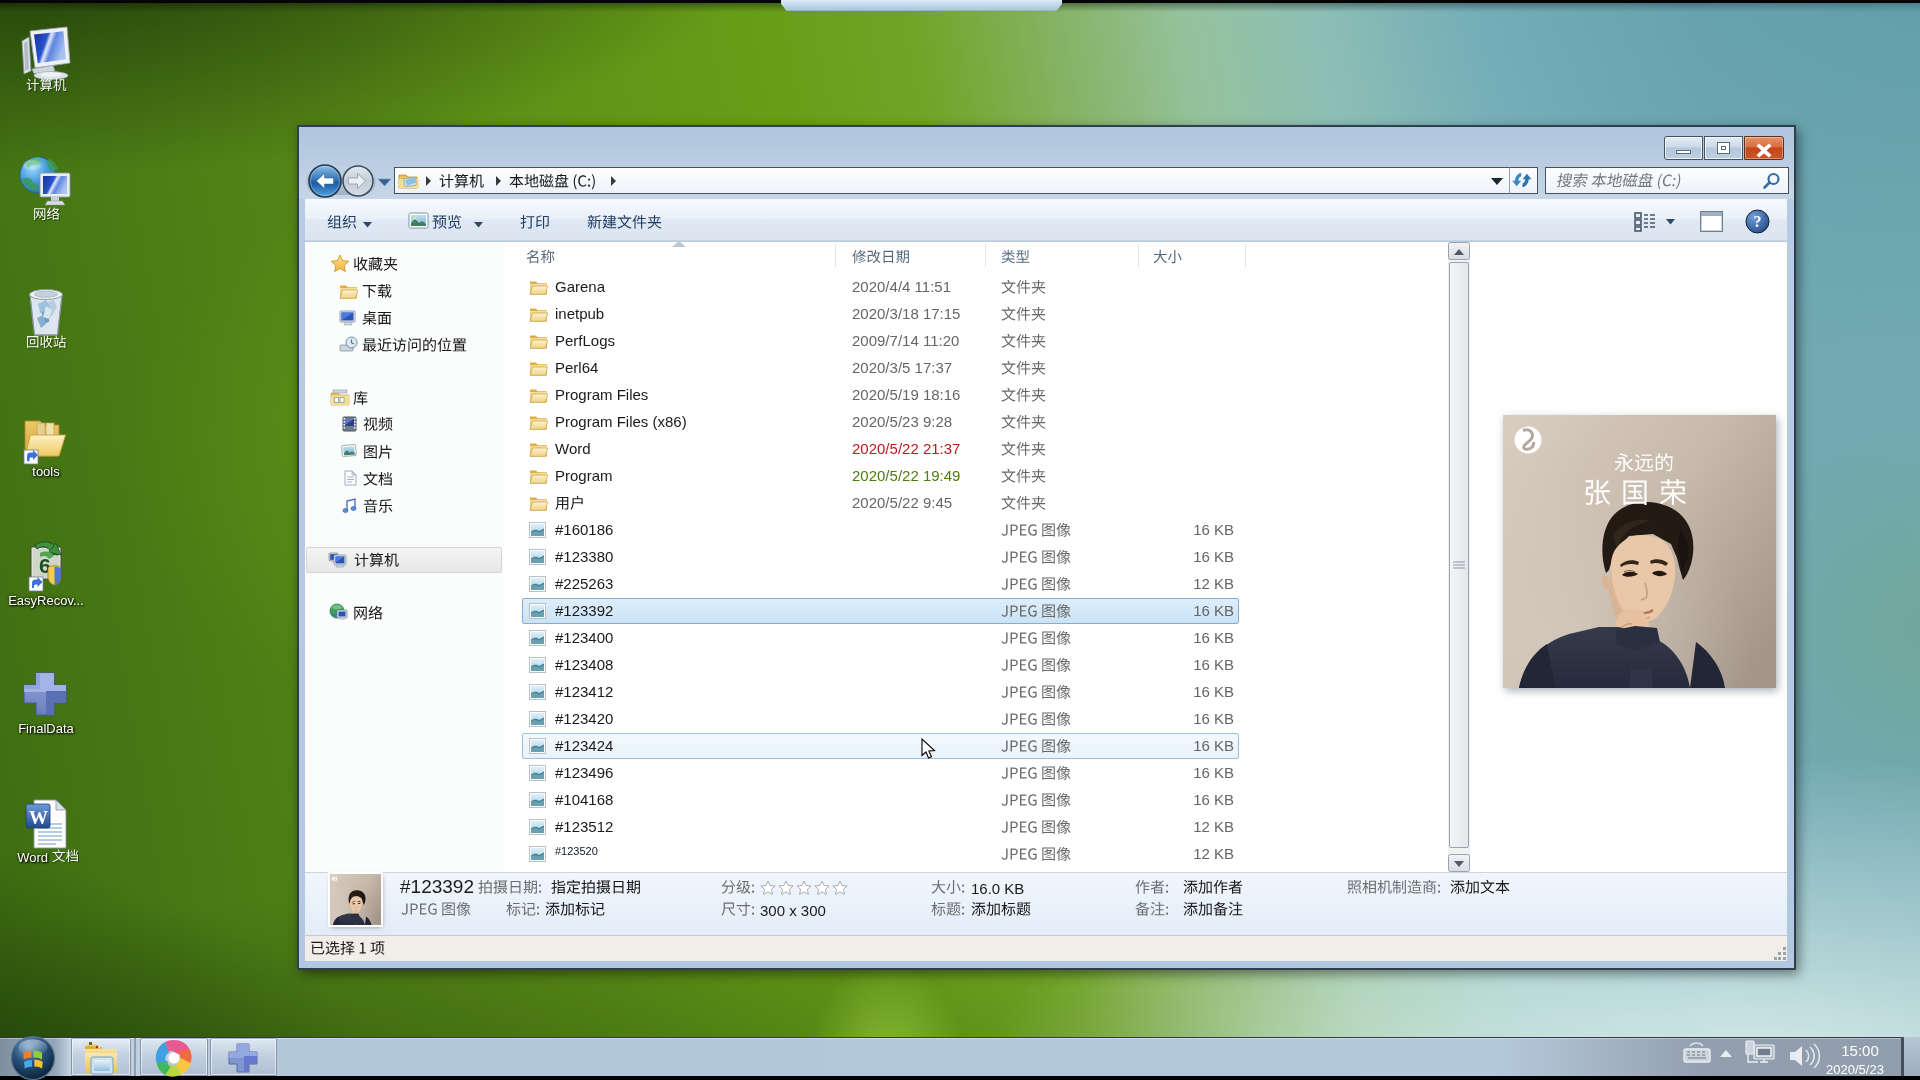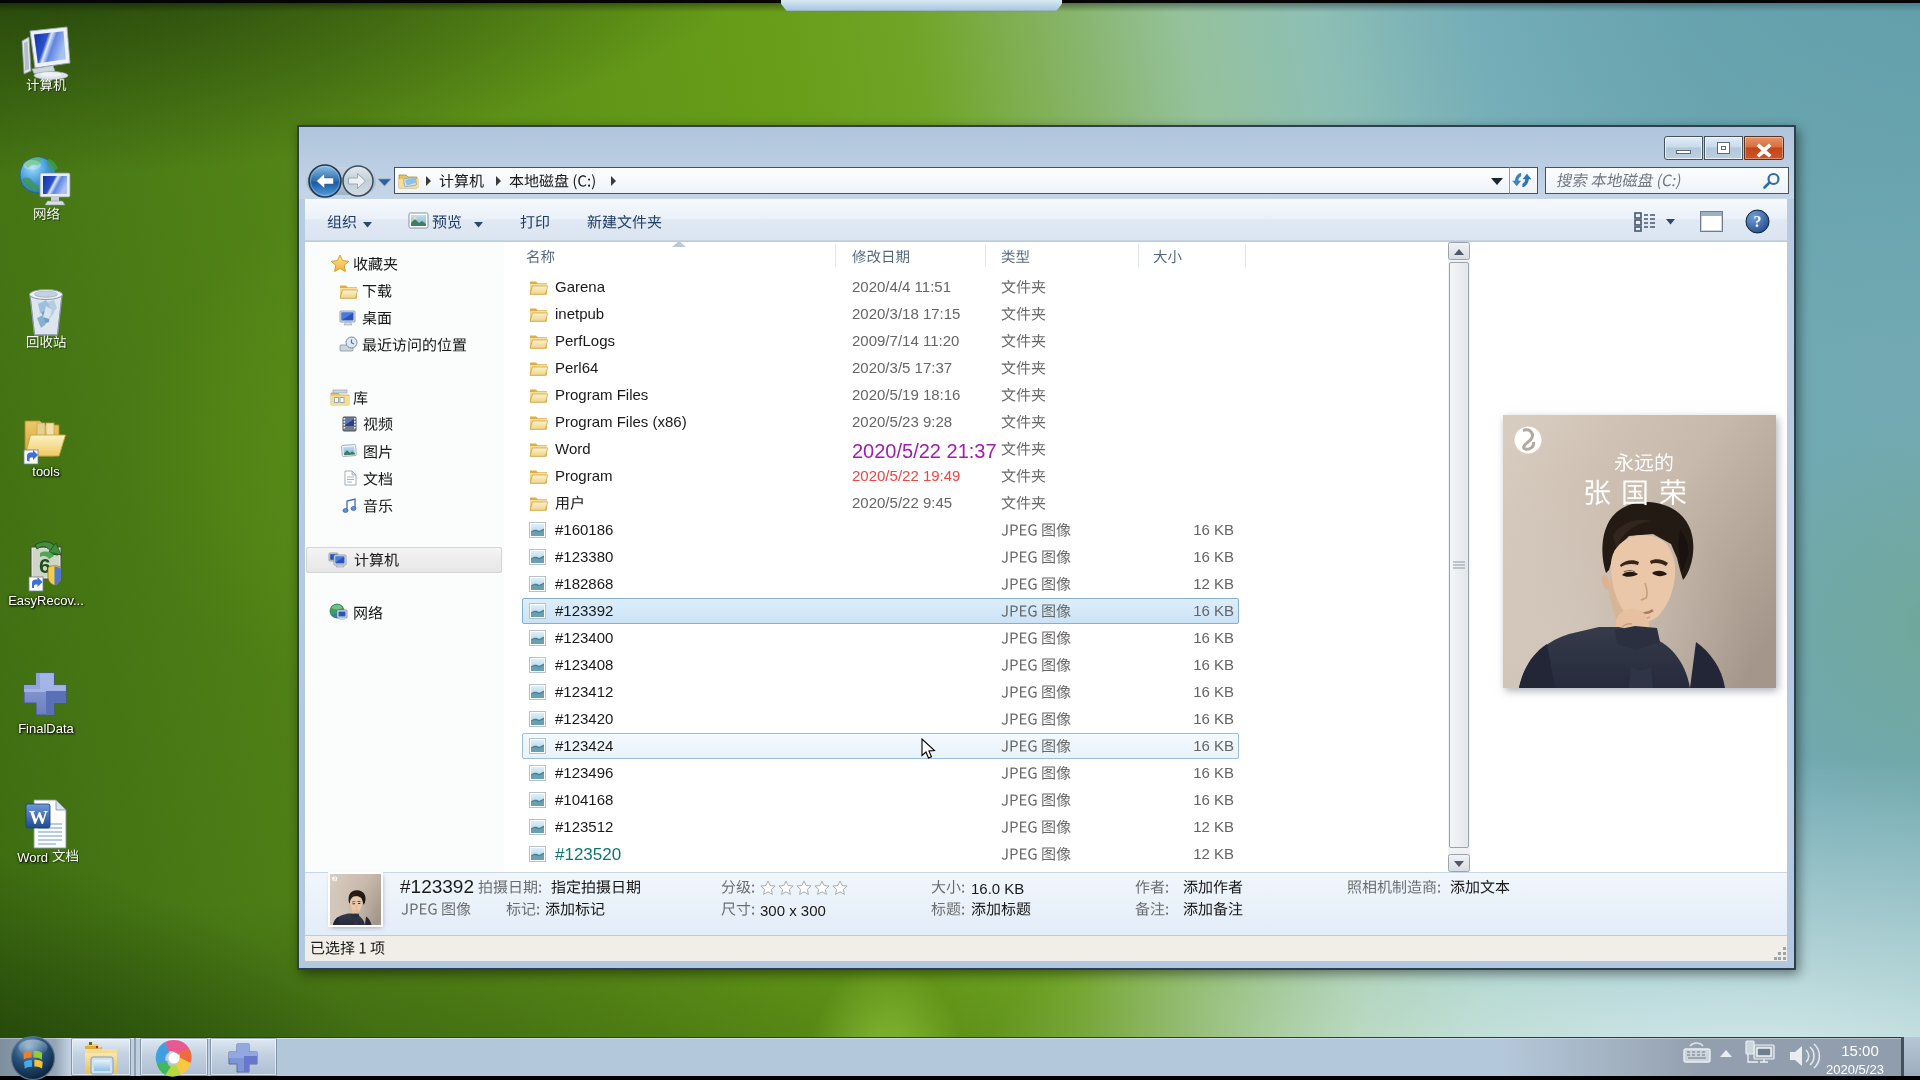--- a/index.html
+++ b/index.html
@@ -813,41 +813,41 @@
 <defs>
         <linearGradient id="fs1" x1="0" y1="0" x2="0" y2="1">
           <stop offset="0" stop-color="#f7e09f"></stop>
           <stop offset="1" stop-color="#e2b94f"></stop>
         </linearGradient>
 <linearGradient id="fs2" x1="0" y1="0" x2="0" y2="1">
           <stop offset="0" stop-color="#fdf2cf"></stop>
           <stop offset="1" stop-color="#efd387"></stop>
         </linearGradient>
       </defs>
-    </svg></div><div class="ab" style="left:555px;top:440.4px;font-size:15px;color:#1a1a1a">Word</div><div class="ab" style="left:852px;top:440.4px;font-size:20px;color:#a21caf">2020/5/22 21:37</div><svg style="position:absolute;left:1001.0px;top:438.4px;overflow:visible" width="49" height="21">
+    </svg></div><div class="ab" style="left:555px;top:440.4px;font-size:15px;color:#1a1a1a">Word</div><div class="ab" style="left:852px;top:440.4px;font-size:15px;color:#b91c1c">2020/5/22 21:37</div><svg style="position:absolute;left:1001.0px;top:438.4px;overflow:visible" width="49" height="21">
     <g fill="#666666" transform="translate(0,16.5) scale(0.01500,-0.01500)">
       <use href="#g8" x="0"></use>
       <use href="#g29" x="1000"></use>
       <use href="#g30" x="2000"></use>
     </g>
   </svg><div class="ab" style="left:529px;top:467.9px;width:19px;height:16px"><svg width="19" height="16" viewBox="0 0 19 16">
 <path d="M1 2.5h6l1.7 1.8H18v11H1z" fill="#e0ae3f"></path>
 <path d="M1 5 18 5 18 15.3 1 15.3Z" fill="url(#fs1)"></path>
 <path d="M1 15.3 3.5 7 18.8 7 16.4 15.3Z" fill="url(#fs2)" stroke="#bf9733" stroke-width=".6"></path>
 <defs>
         <linearGradient id="fs1" x1="0" y1="0" x2="0" y2="1">
           <stop offset="0" stop-color="#f7e09f"></stop>
           <stop offset="1" stop-color="#e2b94f"></stop>
         </linearGradient>
 <linearGradient id="fs2" x1="0" y1="0" x2="0" y2="1">
           <stop offset="0" stop-color="#fdf2cf"></stop>
           <stop offset="1" stop-color="#efd387"></stop>
         </linearGradient>
       </defs>
-    </svg></div><div class="ab" style="left:555px;top:467.4px;font-size:15px;color:#1a1a1a">Program</div><div class="ab" style="left:852px;top:467.4px;font-size:15px;color:#ef4444">2020/5/22 19:49</div><svg style="position:absolute;left:1001.0px;top:465.4px;overflow:visible" width="49" height="21">
+    </svg></div><div class="ab" style="left:555px;top:467.4px;font-size:15px;color:#1a1a1a">Program</div><div class="ab" style="left:852px;top:467.4px;font-size:15px;color:#4d7c0f">2020/5/22 19:49</div><svg style="position:absolute;left:1001.0px;top:465.4px;overflow:visible" width="49" height="21">
     <g fill="#666666" transform="translate(0,16.5) scale(0.01500,-0.01500)">
       <use href="#g8" x="0"></use>
       <use href="#g29" x="1000"></use>
       <use href="#g30" x="2000"></use>
     </g>
   </svg><div class="ab" style="left:529px;top:494.9px;width:19px;height:16px"><svg width="19" height="16" viewBox="0 0 19 16">
 <path d="M1 2.5h6l1.7 1.8H18v11H1z" fill="#e0ae3f"></path>
 <path d="M1 5 18 5 18 15.3 1 15.3Z" fill="url(#fs1)"></path>
 <path d="M1 15.3 3.5 7 18.8 7 16.4 15.3Z" fill="url(#fs2)" stroke="#bf9733" stroke-width=".6"></path>
 <defs>
@@ -915,21 +915,21 @@
 <rect x="0.5" y="0.5" width="16" height="15" fill="#fdfdfd" stroke="#b8c0c8"></rect>
 <rect x="2" y="2" width="13" height="12" fill="url(#jp1)"></rect>
 <path d="M2 9.5c3-2.5 6-2 8-.5l5-2.5V14H2z" fill="#4a7f94"></path>
 <path d="M2 10.5c3-2 6-1.5 8 0l5-2.5V14H2z" fill="#6fa8b8" opacity=".8"></path>
 <defs>
         <linearGradient id="jp1" x1="0" y1="0" x2="0" y2="1">
           <stop offset="0" stop-color="#dff0f8"></stop>
           <stop offset="1" stop-color="#9fcfe8"></stop>
         </linearGradient>
       </defs>
-    </svg></div><div class="ab" style="left:555px;top:575.4px;font-size:15px;color:#1a1a1a">#182868</div><svg style="position:absolute;left:1001.0px;top:573.4px;overflow:visible" width="74" height="21">
+    </svg></div><div class="ab" style="left:555px;top:575.4px;font-size:15px;color:#1a1a1a">#225263</div><svg style="position:absolute;left:1001.0px;top:573.4px;overflow:visible" width="74" height="21">
     <g fill="#666666" transform="translate(0,16.5) scale(0.01500,-0.01500)">
       <use href="#g67" x="0"></use>
       <use href="#g68" x="535"></use>
       <use href="#g69" x="1168"></use>
       <use href="#g70" x="1757"></use>
       <use href="#g51" x="2670"></use>
       <use href="#g71" x="3670"></use>
     </g>
   </svg><div class="ab" style="left:1134px;top:575.4px;width:100px;font-size:15px;color:#666;text-align:right">12 KB</div><div class="ab" style="left:529px;top:603.4px;width:17px;height:16px"><svg width="17" height="16" viewBox="0 0 17 16">
 <rect x="0.5" y="0.5" width="16" height="15" fill="#fdfdfd" stroke="#b8c0c8"></rect>
@@ -1115,21 +1115,21 @@
 <rect x="0.5" y="0.5" width="16" height="15" fill="#fdfdfd" stroke="#b8c0c8"></rect>
 <rect x="2" y="2" width="13" height="12" fill="url(#jp1)"></rect>
 <path d="M2 9.5c3-2.5 6-2 8-.5l5-2.5V14H2z" fill="#4a7f94"></path>
 <path d="M2 10.5c3-2 6-1.5 8 0l5-2.5V14H2z" fill="#6fa8b8" opacity=".8"></path>
 <defs>
         <linearGradient id="jp1" x1="0" y1="0" x2="0" y2="1">
           <stop offset="0" stop-color="#dff0f8"></stop>
           <stop offset="1" stop-color="#9fcfe8"></stop>
         </linearGradient>
       </defs>
-    </svg></div><div class="ab" style="left:555px;top:845.4px;font-size:17px;color:#0f766e">#123520</div><svg style="position:absolute;left:1001.0px;top:843.4px;overflow:visible" width="74" height="21">
+    </svg></div><div class="ab" style="left:555px;top:845.4px;font-size:11px;color:#0f172a">#123520</div><svg style="position:absolute;left:1001.0px;top:843.4px;overflow:visible" width="74" height="21">
     <g fill="#666666" transform="translate(0,16.5) scale(0.01500,-0.01500)">
       <use href="#g67" x="0"></use>
       <use href="#g68" x="535"></use>
       <use href="#g69" x="1168"></use>
       <use href="#g70" x="1757"></use>
       <use href="#g51" x="2670"></use>
       <use href="#g71" x="3670"></use>
     </g>
   </svg><div class="ab" style="left:1134px;top:845.4px;width:100px;font-size:15px;color:#666;text-align:right">12 KB</div><svg class="ab" style="left:921px;top:738px" width="16" height="24" viewBox="0 0 16 24">
 <path d="M1 1v16.5l4-3.5 2.5 6 3-1.2-2.6-5.8 5.6-.5z" fill="#fff" stroke="#000" stroke-width="1.1"></path>

